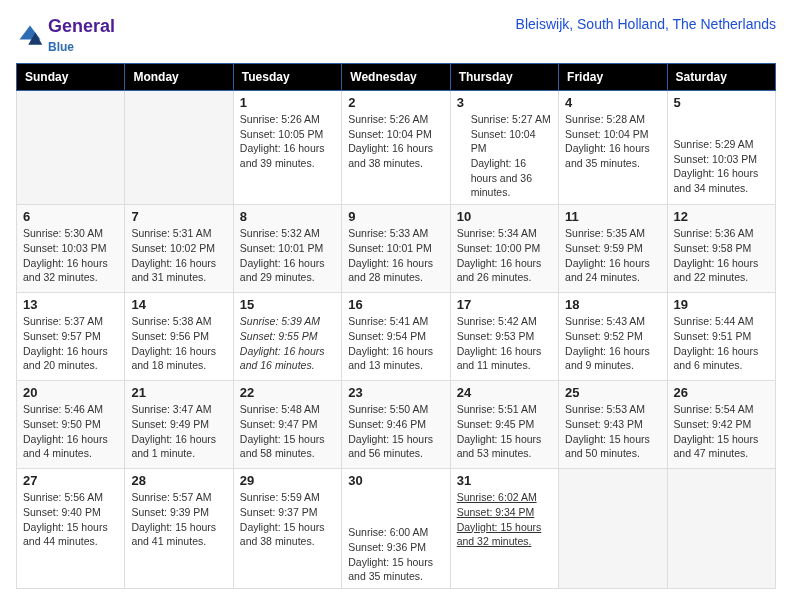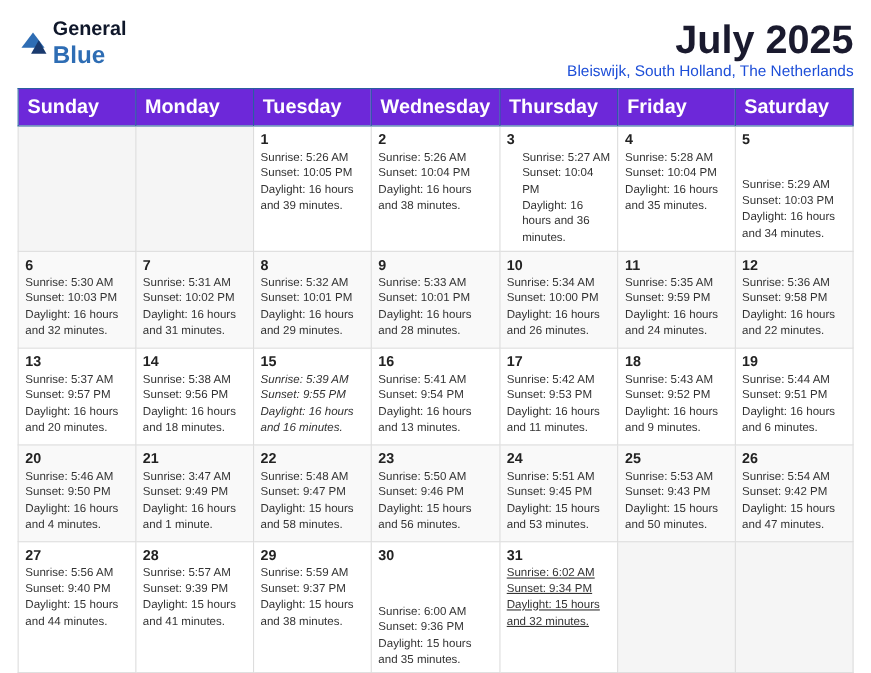--- a/index.html
+++ b/index.html
@@ -16,24 +16,24 @@
       align-items: flex-start;
       margin-bottom: 8px;
     }
     .logo {
       display: flex;
       align-items: center;
     }
     .logo-text-general {
       font-size: 18px;
       font-weight: bold;
-      color: #0f172a;
+      color: #4c1d95;
     }
     .logo-text-blue {
-      font-size: 22px;
+      font-size: 12px;
       font-weight: bold;
       color: #2e6db4;
     }
     .logo-icon {
       width: 28px;
       height: 28px;
       margin-right: 4px;
     }
     .title-area {
       text-align: right;
@@ -47,25 +47,25 @@
     .location {
       font-size: 14px;
       color: #1d4ed8;
     }
     .calendar {
       width: 100%;
       border-collapse: collapse;
       border: 1px solid #ccc;
     }
     .calendar th {
-      background-color: #6d28d9;
+      background-color: #000000;
       color: #fff;
       text-align: left;
       padding: 6px 8px;
-      font-size: 18px;
+      font-size: 12px;
       border: 1px solid #2a5fa0;
     }
     .calendar td {
       width: 108px;
       vertical-align: top;
       padding: 4px 6px;
       border: 1px solid #ddd;
       font-size: 10.5px;
       color: #333;
       height: 88px;
@@ -96,21 +96,20 @@
     <svg class="logo-icon" viewBox="0 0 32 32">
       <polygon points="16,4 28,20 4,20" fill="#2e6db4"></polygon>
       <polygon points="22,12 30,26 14,26" fill="#1a3a6e"></polygon>
     </svg>
     <div>
       <span class="logo-text-general">General</span><br>
       <span class="logo-text-blue">Blue</span>
     </div>
   </div>
   <div class="title-area">
-    <div class="month-title">July 2025</div>
     <div class="location">Bleiswijk, South Holland, The Netherlands</div>
   </div>
 </div>
 
 <table class="calendar">
   <thead>
     <tr>
     <th>Sunday</th>
         <th>Monday</th>
         <th>Tuesday</th>

